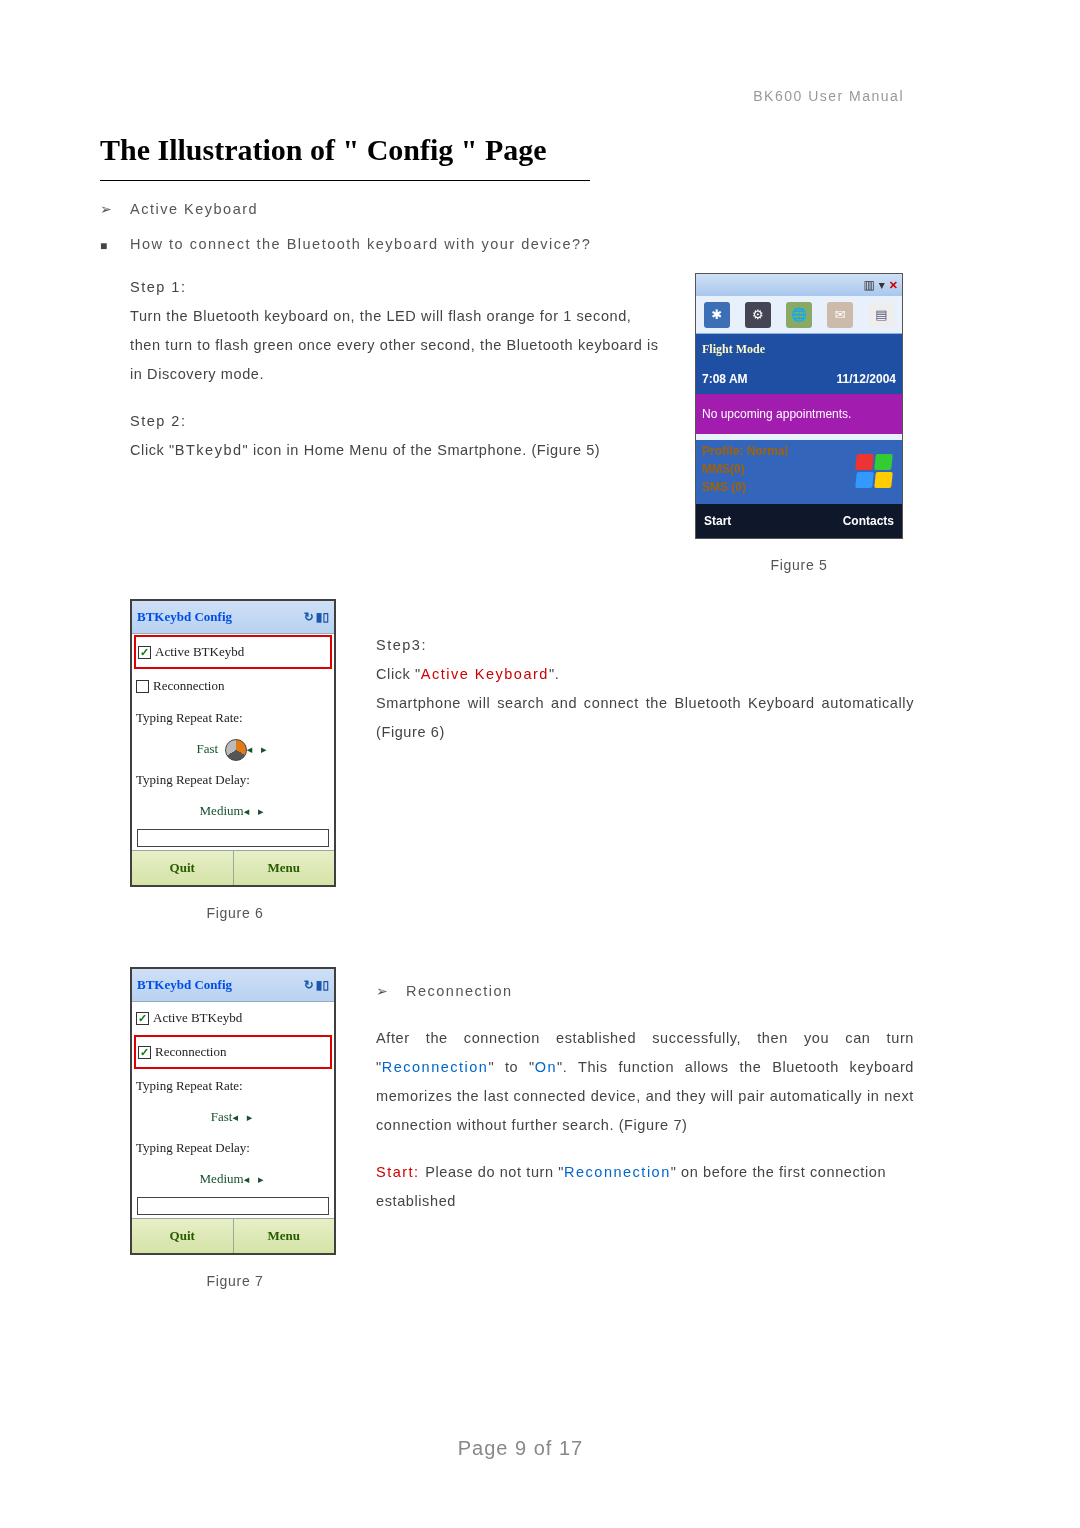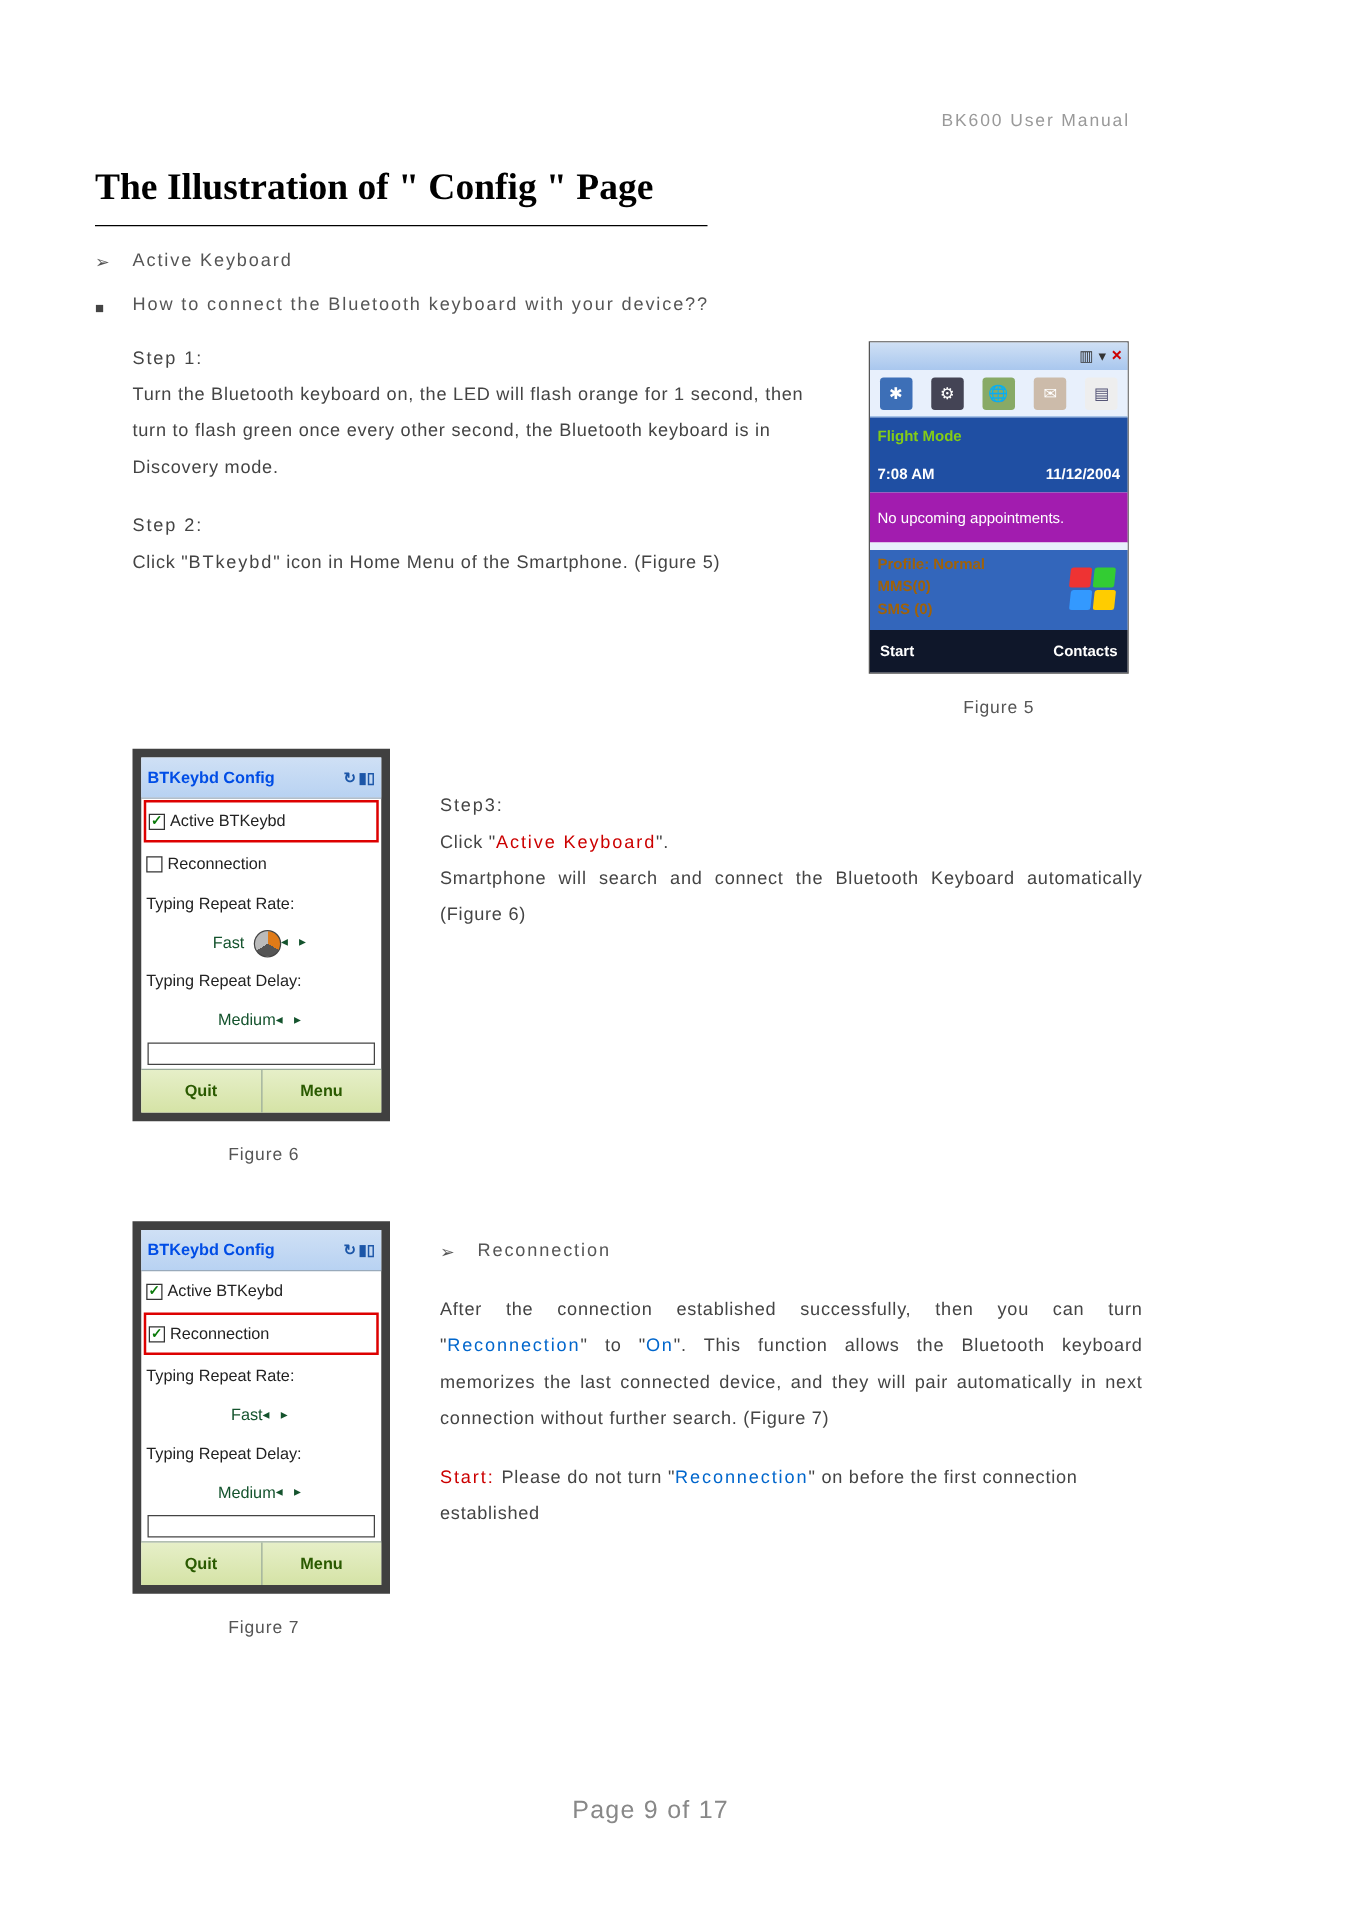--- a/index.html
+++ b/index.html
@@ -6,21 +6,21 @@
   body {
     margin: 0;
     background: #fff;
     font-family: Verdana, Geneva, sans-serif;
     color: #333;
   }
   .page {
     width: 1024px;
     height: 1528px;
     position: relative;
-    padding: 80px 110px 60px 76px;
+    padding: 80px 110px 60px 100px;
     font-size: 14.5px;
     line-height: 2.0;
     letter-spacing: 0.5px;
   }
   .header-right {
     position: absolute;
     top: 82px;
     right: 120px;
     color: #999;
     font-size: 14px;
@@ -65,21 +65,21 @@
   }
   .phone .iconrow {
     height: 38px; background:#e8f0fc;
     display:flex; align-items:center; justify-content:space-around;
     border-bottom:1px solid #8fb3e0;
   }
   .phone .iconrow .ic {
     width:26px; height:26px; background:#3d6fb7; border-radius:3px;
     display:flex; align-items:center; justify-content:center; color:#fff; font-size:13px;
   }
-  .phone .band-blue { background:#1f4fa3; color:#84cc16; font-weight:bold; padding:3px 6px; }
+  .phone .band-blue { background:#1f4fa3; color:#fef9c3; font-weight:bold; padding:3px 6px;font-family:Liberation Serif, serif; }
   .phone .band-split { background:#1f4fa3; color:#fff; font-weight:bold; padding:3px 6px; display:flex; justify-content:space-between;}
   .phone .band-mid { background:#a21caf; color:#fff; font-weight:normal; padding:8px 6px; }
   .phone .winlogo {
     height: 64px; background:#3366bb;
     display:flex; justify-content:flex-end; align-items:center; padding-right:8px;
   }
   .phone .winlogo .flag { width:38px; height:36px; position:relative; }
   .phone .winlogo .flag div { position:absolute; width:17px; height:16px; border-radius:2px; transform:skewX(-6deg);}
   .phone .profile-lines { position:absolute; color:#a16207; font-weight:bold; font-size:12px; margin-top:-62px; margin-left:6px; line-height:1.5;}
   .phone .softbar {
@@ -89,22 +89,22 @@
   .batt-x { color:#c00; font-weight:bold; font-size:11px;}
   .sig-ico { font-size:12px;}
 
   .fig-caption { color:#555; font-size:14px; margin-top:12px; display:block; text-align:center; letter-spacing:0.7px;}
 
   
   .cols2 { display:flex; gap:36px; margin-top: 20px; align-items:flex-start;}
   .cfg-wrap { width: 210px; flex:none; text-align:center;}
   .cfg-right { flex:1; padding-top: 32px;}
   .cfg {
-    width: 206px; border:7px solid #404040; background:#fff;
-    font-family: Liberation Sans, sans-serif; font-size:13px; color:#222;
+    width: 206px; border:2px solid #404040; background:#fff;
+    font-family: Liberation Serif, serif; font-size:13px; color:#222;
     text-align:left; letter-spacing:0;
   }
   .cfg .cfg-title {
     background:linear-gradient(#cfe0f5,#b8d2f2); color:#004de6; font-weight:bold;
     padding:3px 5px; display:flex; justify-content:space-between; align-items:center;
     border-bottom:1px solid #9ab;
   }
   .cfg .cfg-title .sys { color:#1c56a8; font-size:12px; display:flex; gap:2px;}
   .cfg .row { padding: 3px 4px; }
   .cfg .chk { display:flex; align-items:center; gap:4px;}

